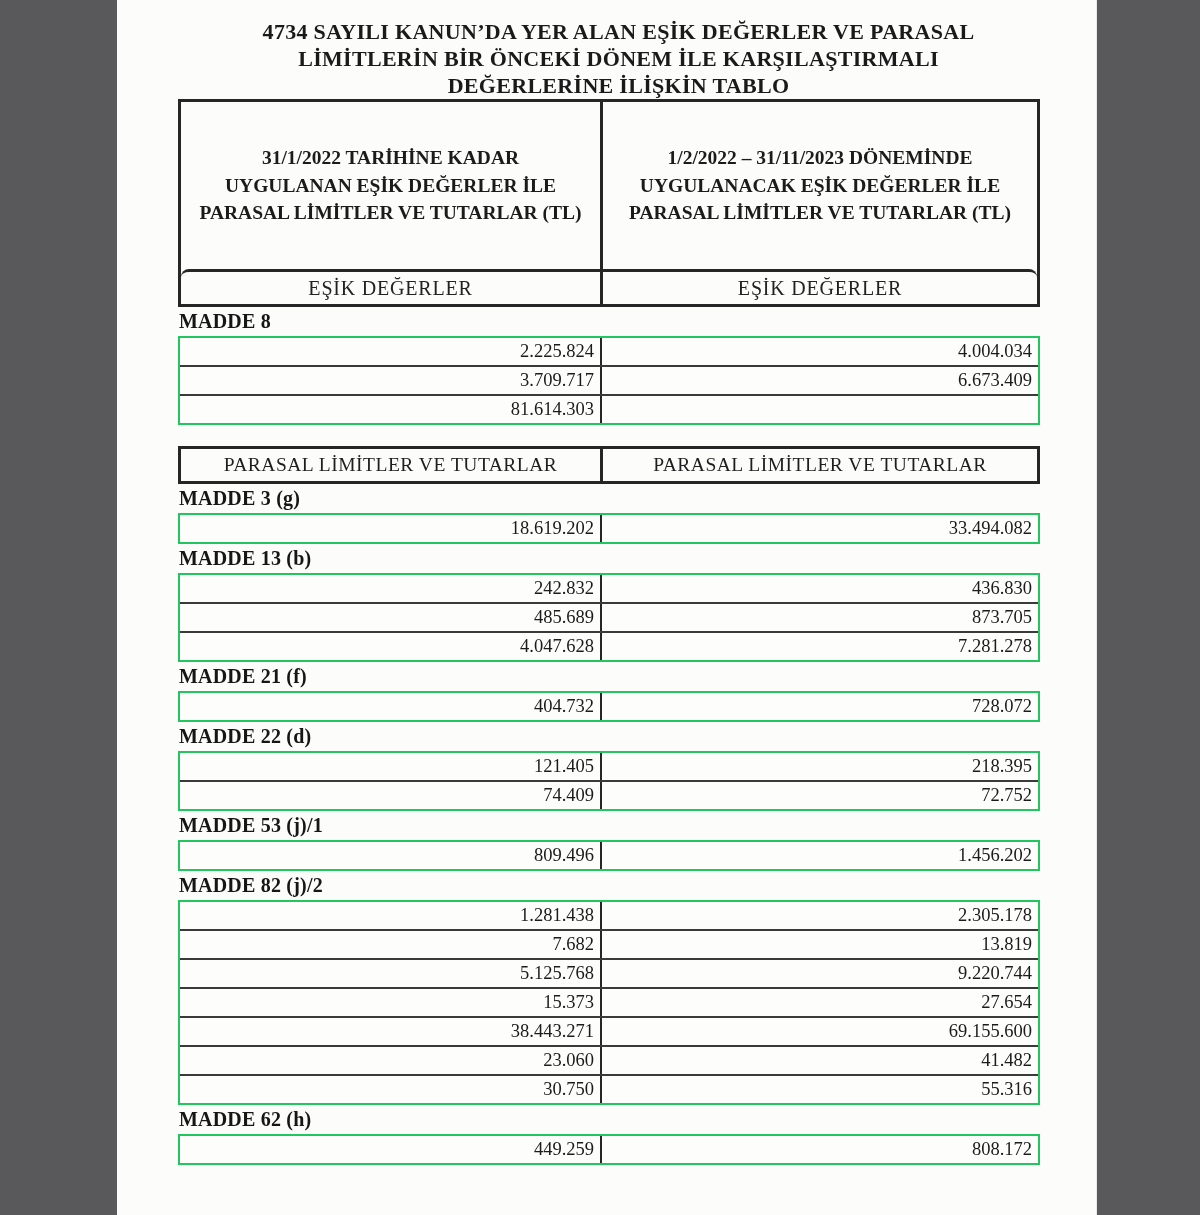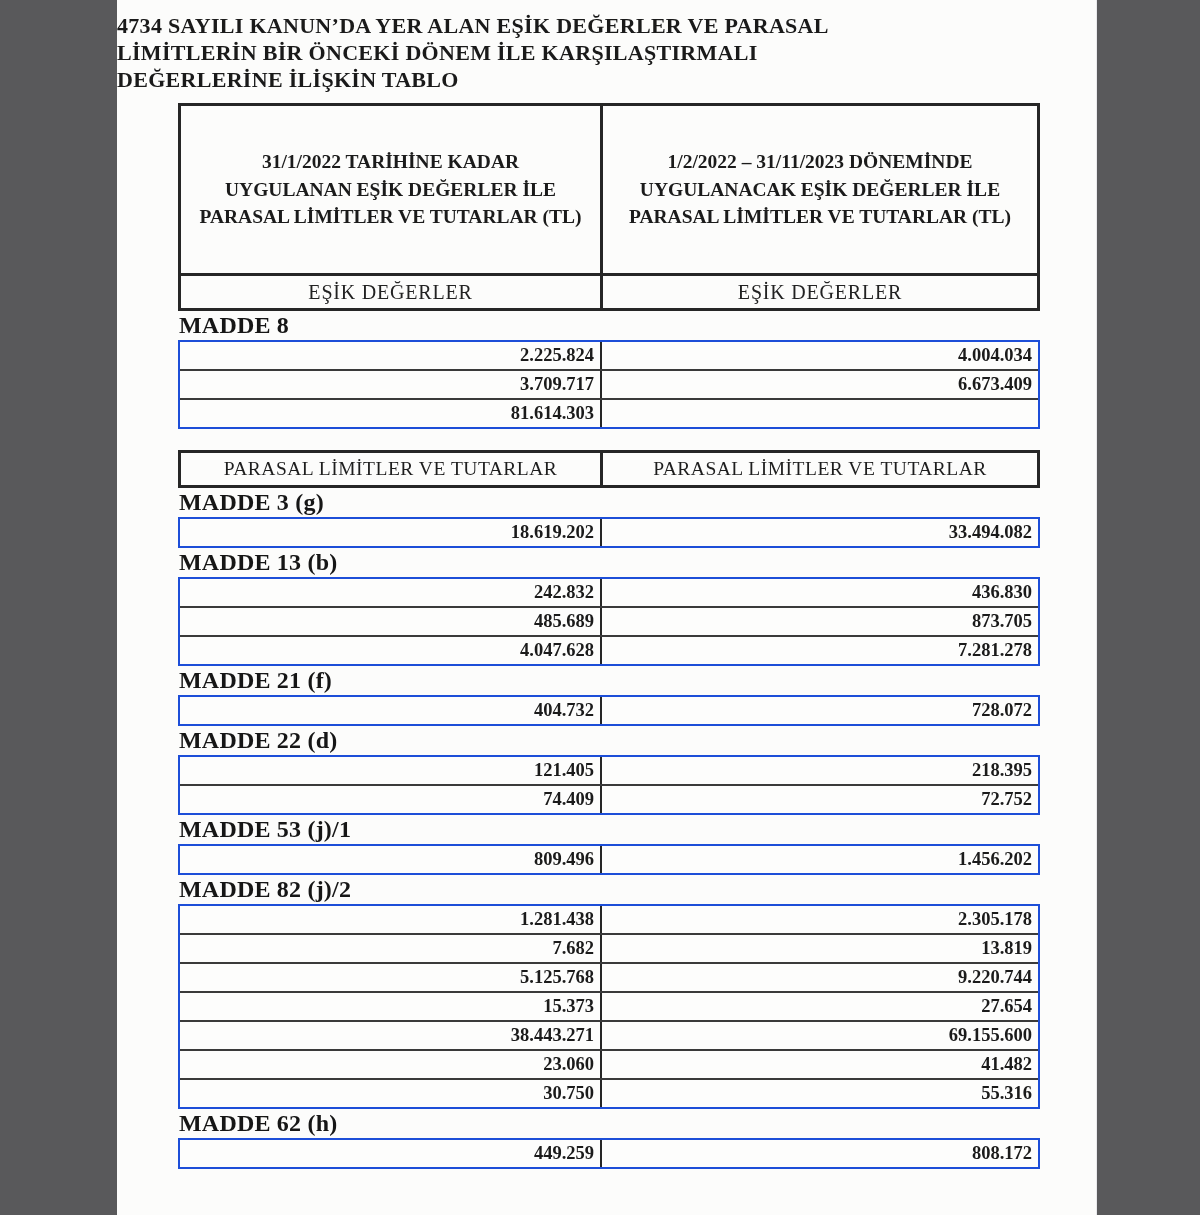--- a/index.html
+++ b/index.html
@@ -12,58 +12,60 @@
     overflow:hidden;
   }
   .paper {
     position:absolute; left:117px; top:0;
     width:980px; height:1215px;
     background:#fcfcfb;
     border-right:1px solid #e9e9ec;
     box-sizing:border-box;
   }
   .doc-title {
-    padding-top:12px;
+    padding-top:18px;
+    text-align:center;
     font-weight:700;
     font-size:22px;
     line-height:27px;
     letter-spacing:0.3px;
     color:#1a1a1a;
-  }
-  .twrap { margin:10px 0 0 61px; width:862px; }
+    margin-left:24px;
+  }
+  .twrap { margin:0 0 0 61px; width:862px; }
 
   
   .hdr { border:3px solid #262626; }
   .hdr-top { display:flex; height:167px; }
   .hcell {
     display:flex; align-items:center; justify-content:center;
     text-align:center; font-weight:700;
     font-size:19.5px; line-height:27.5px;
     box-sizing:border-box; color:#1b1b1b;
   }
   .hc-left { width:422px; border-right:3px solid #262626; padding:0 18px; }
   .hc-right { flex:1; padding:0 14px; }
-  .hdr-sub { display:flex; height:32px; border-top:3px solid #262626; }
+  .hdr-sub { display:flex; height:32px; border-top:3px solid #262626;border-radius:8px; }
   .scell {
     display:flex; align-items:center; justify-content:center;
     font-size:20px; letter-spacing:0.8px;
     box-sizing:border-box; color:#222;
   }
   .sc-left { width:422px; border-right:3px solid #262626; }
   .sc-right { flex:1; }
 
   
   .seclabel {
-    font-weight:700; font-size:24px; line-height:29px;
+    font-weight:700; font-size:20px; line-height:29px;
     letter-spacing:0.2px; color:#161616;
     padding-left:1px;
   }
 
   
-  .rbox { border:2px solid #1d4ed8; background:#fdfdfc;font-weight:bold; }
+  .rbox { border:2px solid #22c55e; background:#fdfdfc; }
   .rrow { display:flex; height:27px; border-top:2px solid #3a3a3a; }
   .rrow:first-child { border-top:none; }
   .val {
     box-sizing:border-box; text-align:right;
     font-size:18.5px; line-height:26px; padding-right:6px;
     color:#1b1b1b;
   }
   .vL { width:422px; border-right:2px solid #262626; }
   .vR { flex:1; }
 

